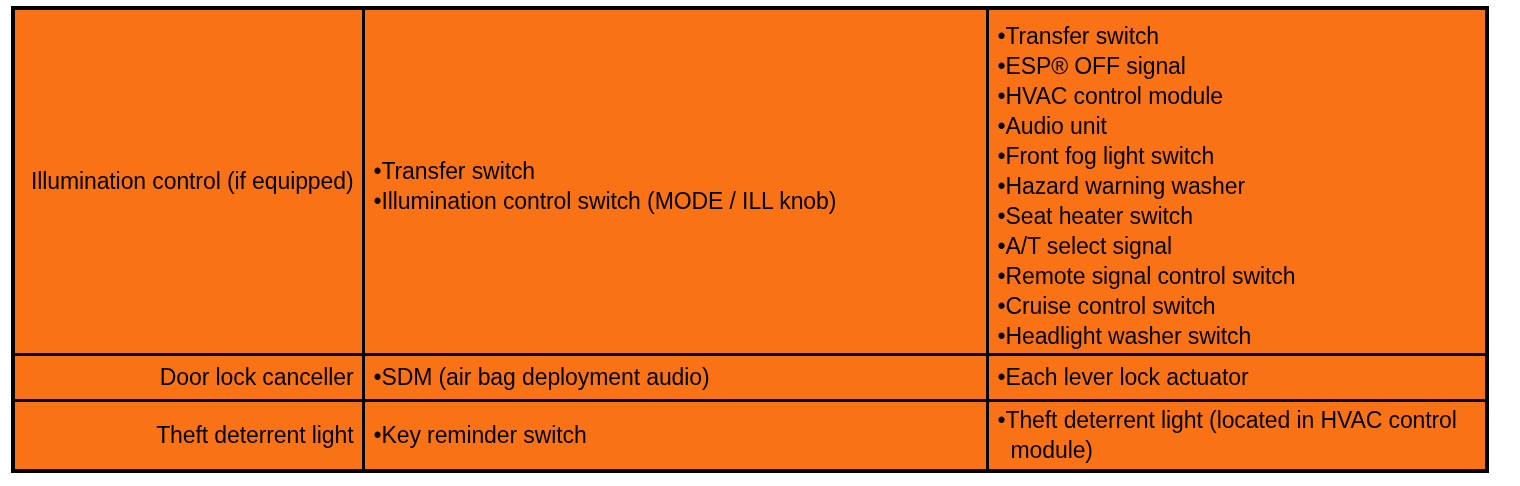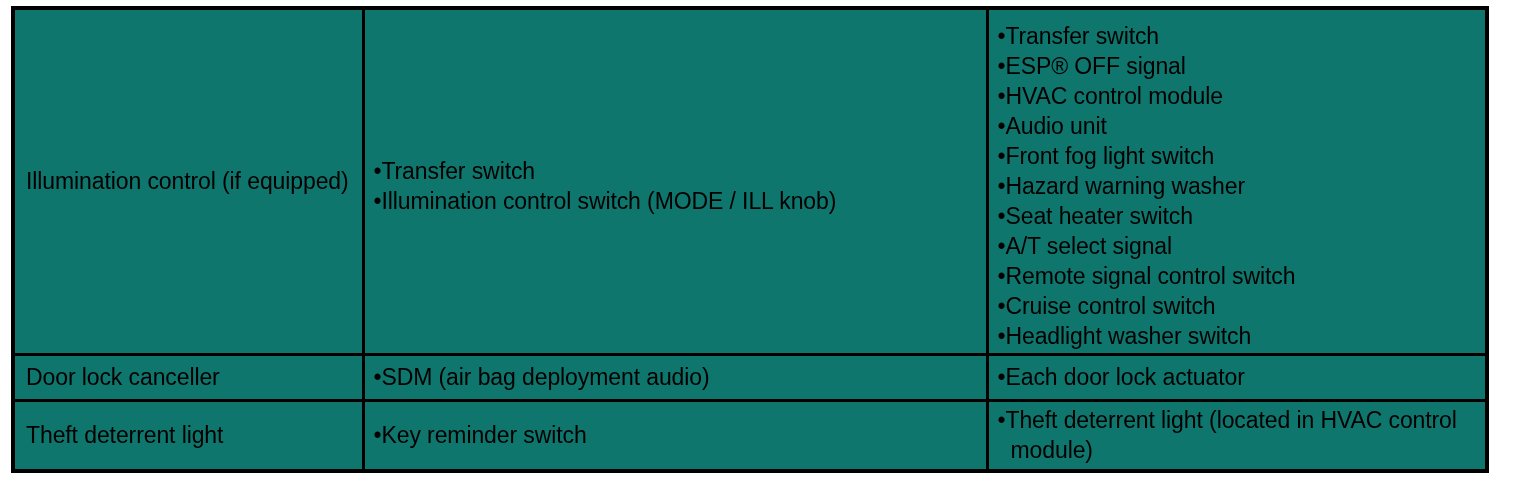--- a/index.html
+++ b/index.html
@@ -30,38 +30,39 @@
     width: 1477px;
     border-collapse: collapse;
     table-layout: fixed;
     border: 4px solid #000000;
   }
 
   .spec-table td {
     border: 0;
     vertical-align: middle;
     padding: 0;
-    background: #0f766e;
+    background: #f97316;
   }
 
   
   .col-name  { width: 350px; }
   .col-mid   { width: 624px; border-right: 3px solid #000000; border-left: 3px solid #000000; }
   .col-right { width: 500px; }
 
   
   tr.row-sep > td { border-top: 3px solid #000000; margin-top: 29px; }
 
   .cell-inner {
     padding: 0 8px 0 11px;
     font-size: 23px;
     line-height: 30px;
     letter-spacing: -0.1px;
   }
   .cell-inner.name-cell {
+    text-align: right;
   }
   .cell-inner.list-cell {
     padding-left: 9px;
     padding-right: 10px;
   }
 
   .bullet-list {
     margin: 0;
     padding: 0;
     list-style: none;
@@ -147,21 +148,21 @@
         <td class="col-mid">
           <div class="cell-inner list-cell">
             <ul class="bullet-list">
               <li>SDM (air bag deployment audio)</li>
             </ul>
           </div>
         </td>
         <td class="col-right">
           <div class="cell-inner list-cell">
             <ul class="bullet-list">
-              <li>Each door lock actuator</li>
+              <li>Each lever lock actuator</li>
             </ul>
           </div>
         </td>
       </tr>
 
       <tr class="r3 row-sep">
         <td class="col-name">
           <div class="cell-inner name-cell">
             <span class="name-text">Theft deterrent light</span>
           </div>

